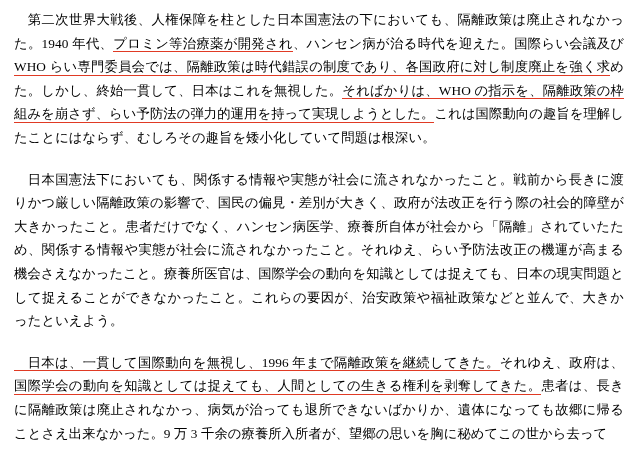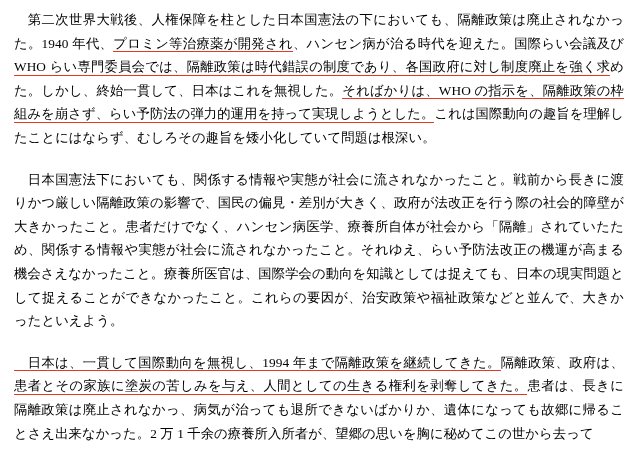--- a/index.html
+++ b/index.html
@@ -46,16 +46,16 @@
 </head>
 <body>
 
 <div class="page">
   <div class="doc">
 
     <p class="para p-gap"><span>　第二次世界大戦後、人権保障を柱とした日本国憲法の下においても、隔離政策は廃止されなかっ</span><span>た。1940 年代、</span><span class="ul-red">プロミン等治療薬が開発され</span><span>、ハンセン病が治る時代を迎えた。国際らい会議及び</span><span class="ul-red">WHO らい専門委員会では、隔離政策は時代錯誤の制度であり、各国政府に対し制度廃止を強く求</span><span>めた。しかし、終始一貫して、日本はこれを無視した。</span><span class="ul-red">そればかりは、WHO の指示を、隔離政策</span><span class="ul-red">の枠組みを崩さず、らい予防法の弾力的運用を持って実現しようとした。</span><span>これは国際動向の趣旨を</span><span>理解したことにはならず、むしろその趣旨を矮小化していて問題は根深い。</span></p>
 
     <p class="para p-gap"><span>　日本国憲法下においても、関係する情報や実態が社会に流されなかったこと。戦前から長きに渡</span><span>りかつ厳しい隔離政策の影響で、国民の偏見・差別が大きく、政府が法改正を行う際の社会的障壁</span><span>が大きかったこと。患者だけでなく、ハンセン病医学、療養所自体が社会から「隔離」されていた</span><span>ため、関係する情報や実態が社会に流されなかったこと。それゆえ、らい予防法改正の機運が高ま</span><span>る機会さえなかったこと。療養所医官は、国際学会の動向を知識としては捉えても、日本の現実問</span><span>題として捉えることができなかったこと。これらの要因が、治安政策や福祉政策などと並んで、大</span><span>きかったといえよう。</span></p>
 
-    <p class="para"><span class="ul-red">　日本は、一貫して国際動向を無視し、1994 年まで隔離政策を継続してきた。</span><span>隔離政策、政府は、</span><span class="ul-red">患者とその家族に塗炭の苦しみを与え、人間としての生きる権利を剥奪してきた。</span><span>患者は、長きに</span><span>隔離政策は廃止されなかっ、病気が治っても退所できないばかりか、遺体になっても故郷に帰る</span><span>ことさえ出来なかった。2 万 1 千余の療養所入所者が、望郷の思いを胸に秘めてこの世から去って</span></p>
+    <p class="para"><span class="ul-red">　日本は、一貫して国際動向を無視し、1996 年まで隔離政策を継続してきた。</span><span>それゆえ、政府は、</span><span class="ul-red">国際学会の動向を知識としては捉えても、人間としての生きる権利を剥奪してきた。</span><span>患者は、長きに</span><span>隔離政策は廃止されなかっ、病気が治っても退所できないばかりか、遺体になっても故郷に帰る</span><span>ことさえ出来なかった。9 万 3 千余の療養所入所者が、望郷の思いを胸に秘めてこの世から去って</span></p>
 
   </div>
 </div>
 
 </body></html>

